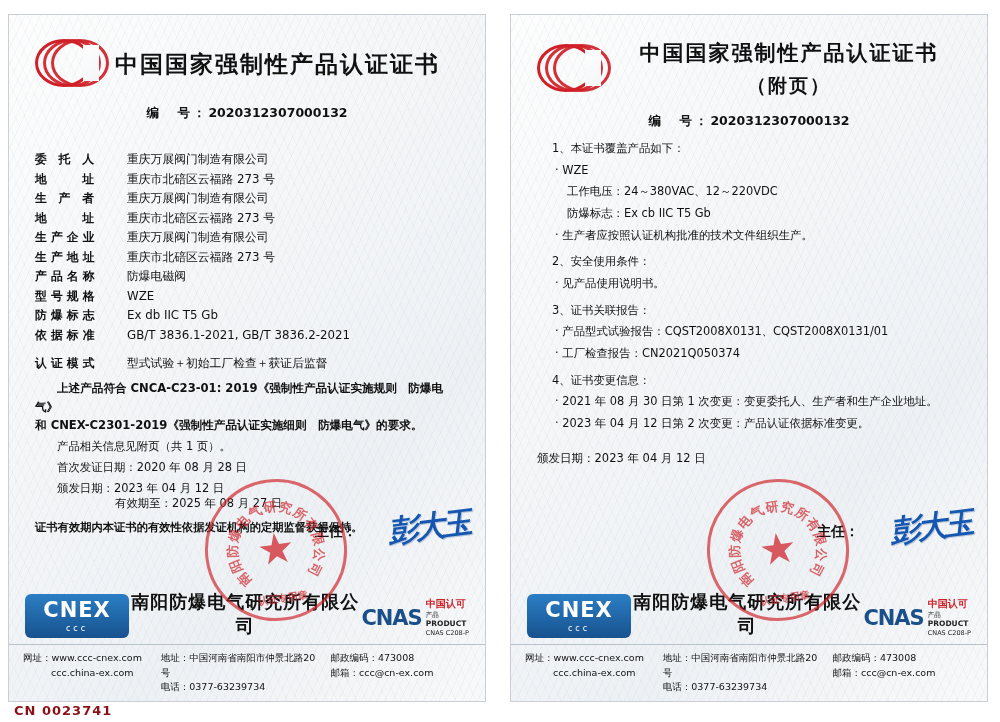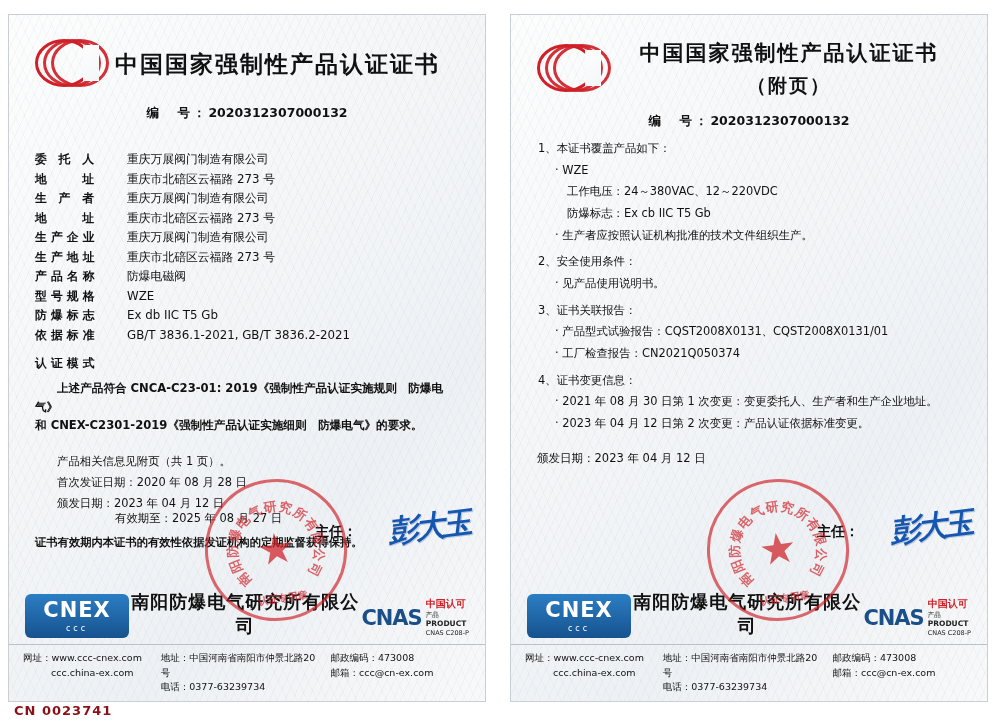--- a/index.html
+++ b/index.html
@@ -79,30 +79,30 @@
     display:flex;justify-content:space-between;
   }
   .fval{flex:1;}
   .gap{height:9px;}
 
   .para{
     font-size:11.6px;line-height:1.6;margin-top:7px;font-weight:bold;
     text-indent:22px;
   }
   .para2{font-weight:bold;text-indent:0;margin-top:0;}
-  .note{font-size:11.4px;margin-top:19px;text-indent:22px;}
+  .note{font-size:11.4px;margin-top:4px;text-indent:22px;}
   .dates{font-size:11.4px;margin-top:6px;text-indent:22px;}
   .dates .d2{display:inline-block;margin-left:58px;}
   .keepnote{font-size:11.3px;font-weight:bold;margin-top:9px;text-indent:0;}
 
   
   .rbody{margin-top:10px;font-size:11.4px;}
   .rtitle{font-weight:bold;margin-bottom:6px;}
   .ritem{margin-bottom:4px;line-height:1.55;}
-  .lvl1{margin-left:1px;}
+  .lvl1{margin-left:15px;}
   .lvl2{margin-left:18px;}
   .lvl3{margin-left:30px;}
   .blk{margin-bottom:9px;}
   .issue-date{font-size:11.5px;margin-top:18px;}
 
   
   .signrow{position:absolute;left:0;right:0;bottom:126px;}
   .signrow .wrap{position:relative;height:70px;padding:0 26px;}
   .sign-label{
     position:absolute;right:128px;top:18px;font-size:14px;font-weight:bold;
@@ -248,20 +248,21 @@
       </div>
       <div class="frow">
         <div class="fkey">依 据 标 准</div>
         <div class="fval">GB/T 3836.1-2021, GB/T 3836.2-2021</div>
       </div>
 
       <div class="gap"></div>
 
       <div class="frow">
         <div class="fkey">认 证 模 式</div>
+        <div class="fval">型式试验＋初始工厂检查＋获证后监督</div>
       </div>
     </div>
 
     <div class="para">上述产品符合 CNCA-C23-01: 2019《强制性产品认证实施规则　防爆电气》</div>
     <div class="para para2">和 CNEX-C2301-2019《强制性产品认证实施细则　防爆电气》的要求。</div>
 
     <div class="note">产品相关信息见附页（共 1 页）。</div>
     <div class="dates">首次发证日期：2020 年 08 月 28 日</div>
     <div class="dates">
       <span>颁发日期：2023 年 04 月 12 日</span>

